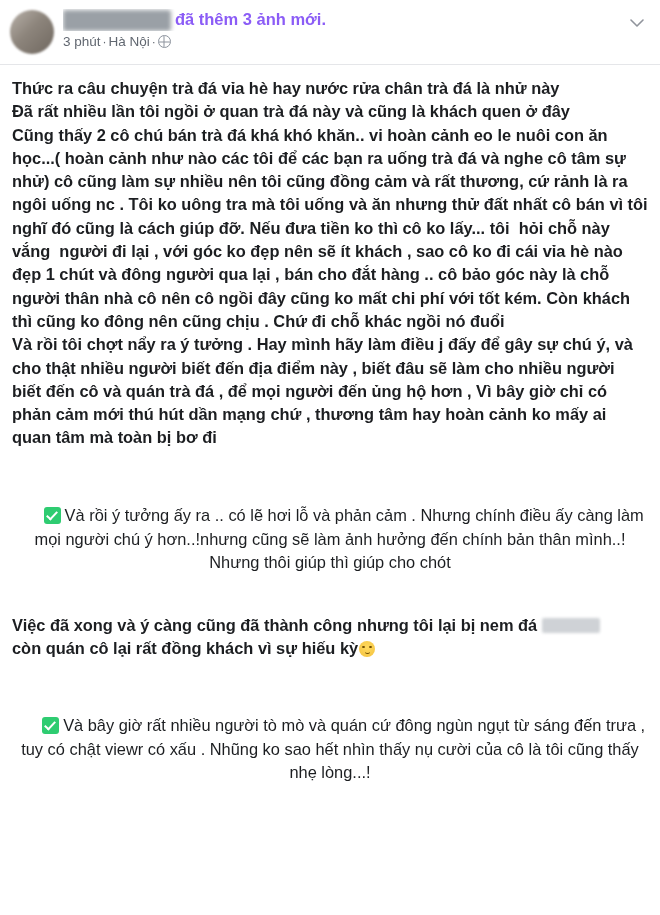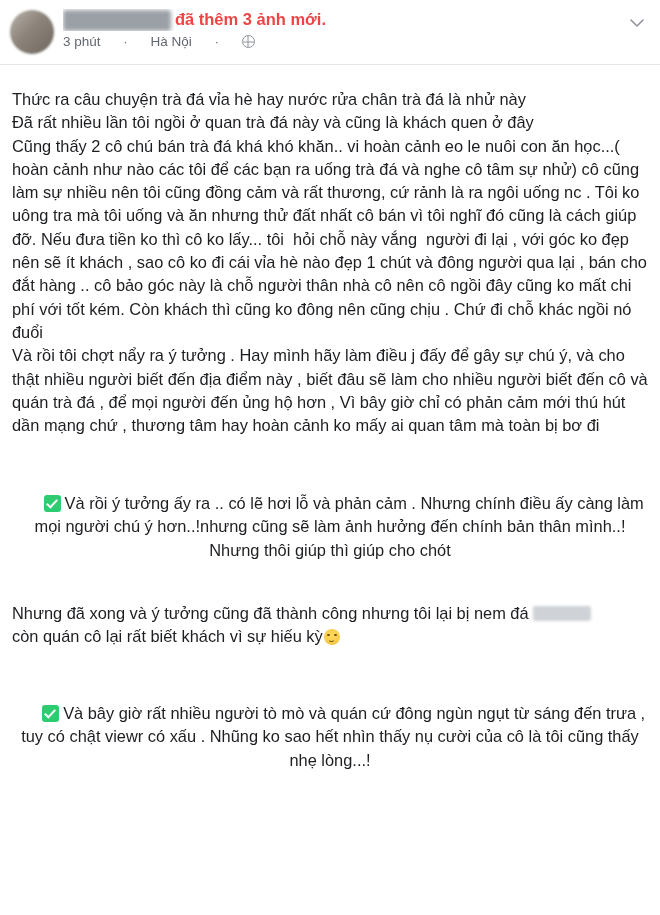--- a/index.html
+++ b/index.html
@@ -57,31 +57,31 @@
     color: #385898;
     background: #9aa0a6;
     color: transparent;
     border-radius: 2px;
     filter: blur(2.2px);
     padding: 0 2px;
     vertical-align: -1px;
   }
   .action-text {
     font-weight: bold;
-    color: #ef4444;
+    color: #8b5cf6;
     margin-left: 4px;
     font-size: 16.5px;
   }
   .meta-line {
     margin-top: 3px;
     font-size: 13.5px;
     color: #616770;
     display: flex;
     align-items: center;
-    gap: 23px;
+    gap: 2px;
   }
   .meta-dot {
     color: #616770;
     font-size: 12px;
   }
   .globe-icon {
     width: 13px;
     height: 13px;
     display: inline-block;
     border-radius: 50%;
@@ -130,22 +130,23 @@
 
   
   .post-body {
     padding: 12px 12px 16px 12px;
     font-size: 16.4px;
     line-height: 1.42;
     color: #1c1e21;
     word-wrap: break-word;
   }
   .para {
-    margin: 11px 0 0 0;
+    margin: 0 0 0 0;
     white-space: pre-wrap;
+    font-weight: bold;
   }
   .para + .para { margin-top: 0; }
   .gap { height: 15px; }
   .gap-sm { height: 7px; }
 
   .check-para {
     display: block;
     white-space: pre-wrap;
     text-align: center;
   }
@@ -248,22 +249,22 @@
 Cũng thấy 2 cô chú bán trà đá khá khó khăn.. vi hoàn cảnh eo le nuôi con ăn học...( hoàn cảnh như nào các tôi để các bạn ra uống trà đá và nghe cô tâm sự nhử) cô cũng làm sự nhiều nên tôi cũng đồng cảm và rất thương, cứ rảnh là ra ngôi uống nc . Tôi ko uông tra mà tôi uống và ăn nhưng thử đất nhất cô bán vì tôi nghĩ đó cũng là cách giúp đỡ. Nếu đưa tiền ko thì cô ko lấy... tôi  hỏi chỗ này vắng  người đi lại , với góc ko đẹp nên sẽ ít khách , sao cô ko đi cái vỉa hè nào đẹp 1 chút và đông người qua lại , bán cho đắt hàng .. cô bảo góc này là chỗ người thân nhà cô nên cô ngồi đây cũng ko mất chi phí với tốt kém. Còn khách thì cũng ko đông nên cũng chịu . Chứ đi chỗ khác ngồi nó đuổi</p>
 
     <p class="para">Và rồi tôi chợt nẩy ra ý tưởng . Hay mình hãy làm điều j đấy để gây sự chú ý, và cho thật nhiều người biết đến địa điểm này , biết đâu sẽ làm cho nhiều người biết đến cô và quán trà đá , để mọi người đến ủng hộ hơn , Vì bây giờ chỉ có phản cảm mới thú hút dần mạng chứ , thương tâm hay hoàn cảnh ko mấy ai quan tâm mà toàn bị bơ đi</p>
 
     <div class="gap"></div>
 
     <p class="check-para">
       <span class="check-icon"></span><span>Và rồi ý tưởng ấy ra .. có lẽ hơi lỗ và phản cảm . Nhưng chính điều ấy càng làm mọi người chú ý hơn..!nhưng cũng sẽ làm ảnh hưởng đến chính bản thân mình..! Nhưng thôi giúp thì giúp cho chót</span>
     </p>
 
-    <p class="para"><span>Nhưng đã xong và ý tưởng cũng đã thành công nhưng tôi lại bị nem đá </span><span class="redact"></span>
-<span>còn quán cô lại rất biết khách vì sự hiếu kỳ</span><span class="emoji-blush"></span></p>
+    <p class="para"><span>Việc đã xong và ý càng cũng đã thành công nhưng tôi lại bị nem đá </span><span class="redact"></span>
+<span>còn quán cô lại rất đồng khách vì sự hiếu kỳ</span><span class="emoji-blush"></span></p>
 
     <div class="gap-sm"></div>
 
 
     <div class="gap-sm"></div>
 
     <p class="check-para">
       <span class="check-icon"></span><span>Và bây giờ rất nhiều người tò mò và quán cứ đông ngùn ngụt từ sáng đến trưa , tuy có chật viewr có xấu . Nhũng ko sao hết nhìn thấy nụ cười của cô là tôi cũng thấy nhẹ lòng...!</span>
     </p>
 

